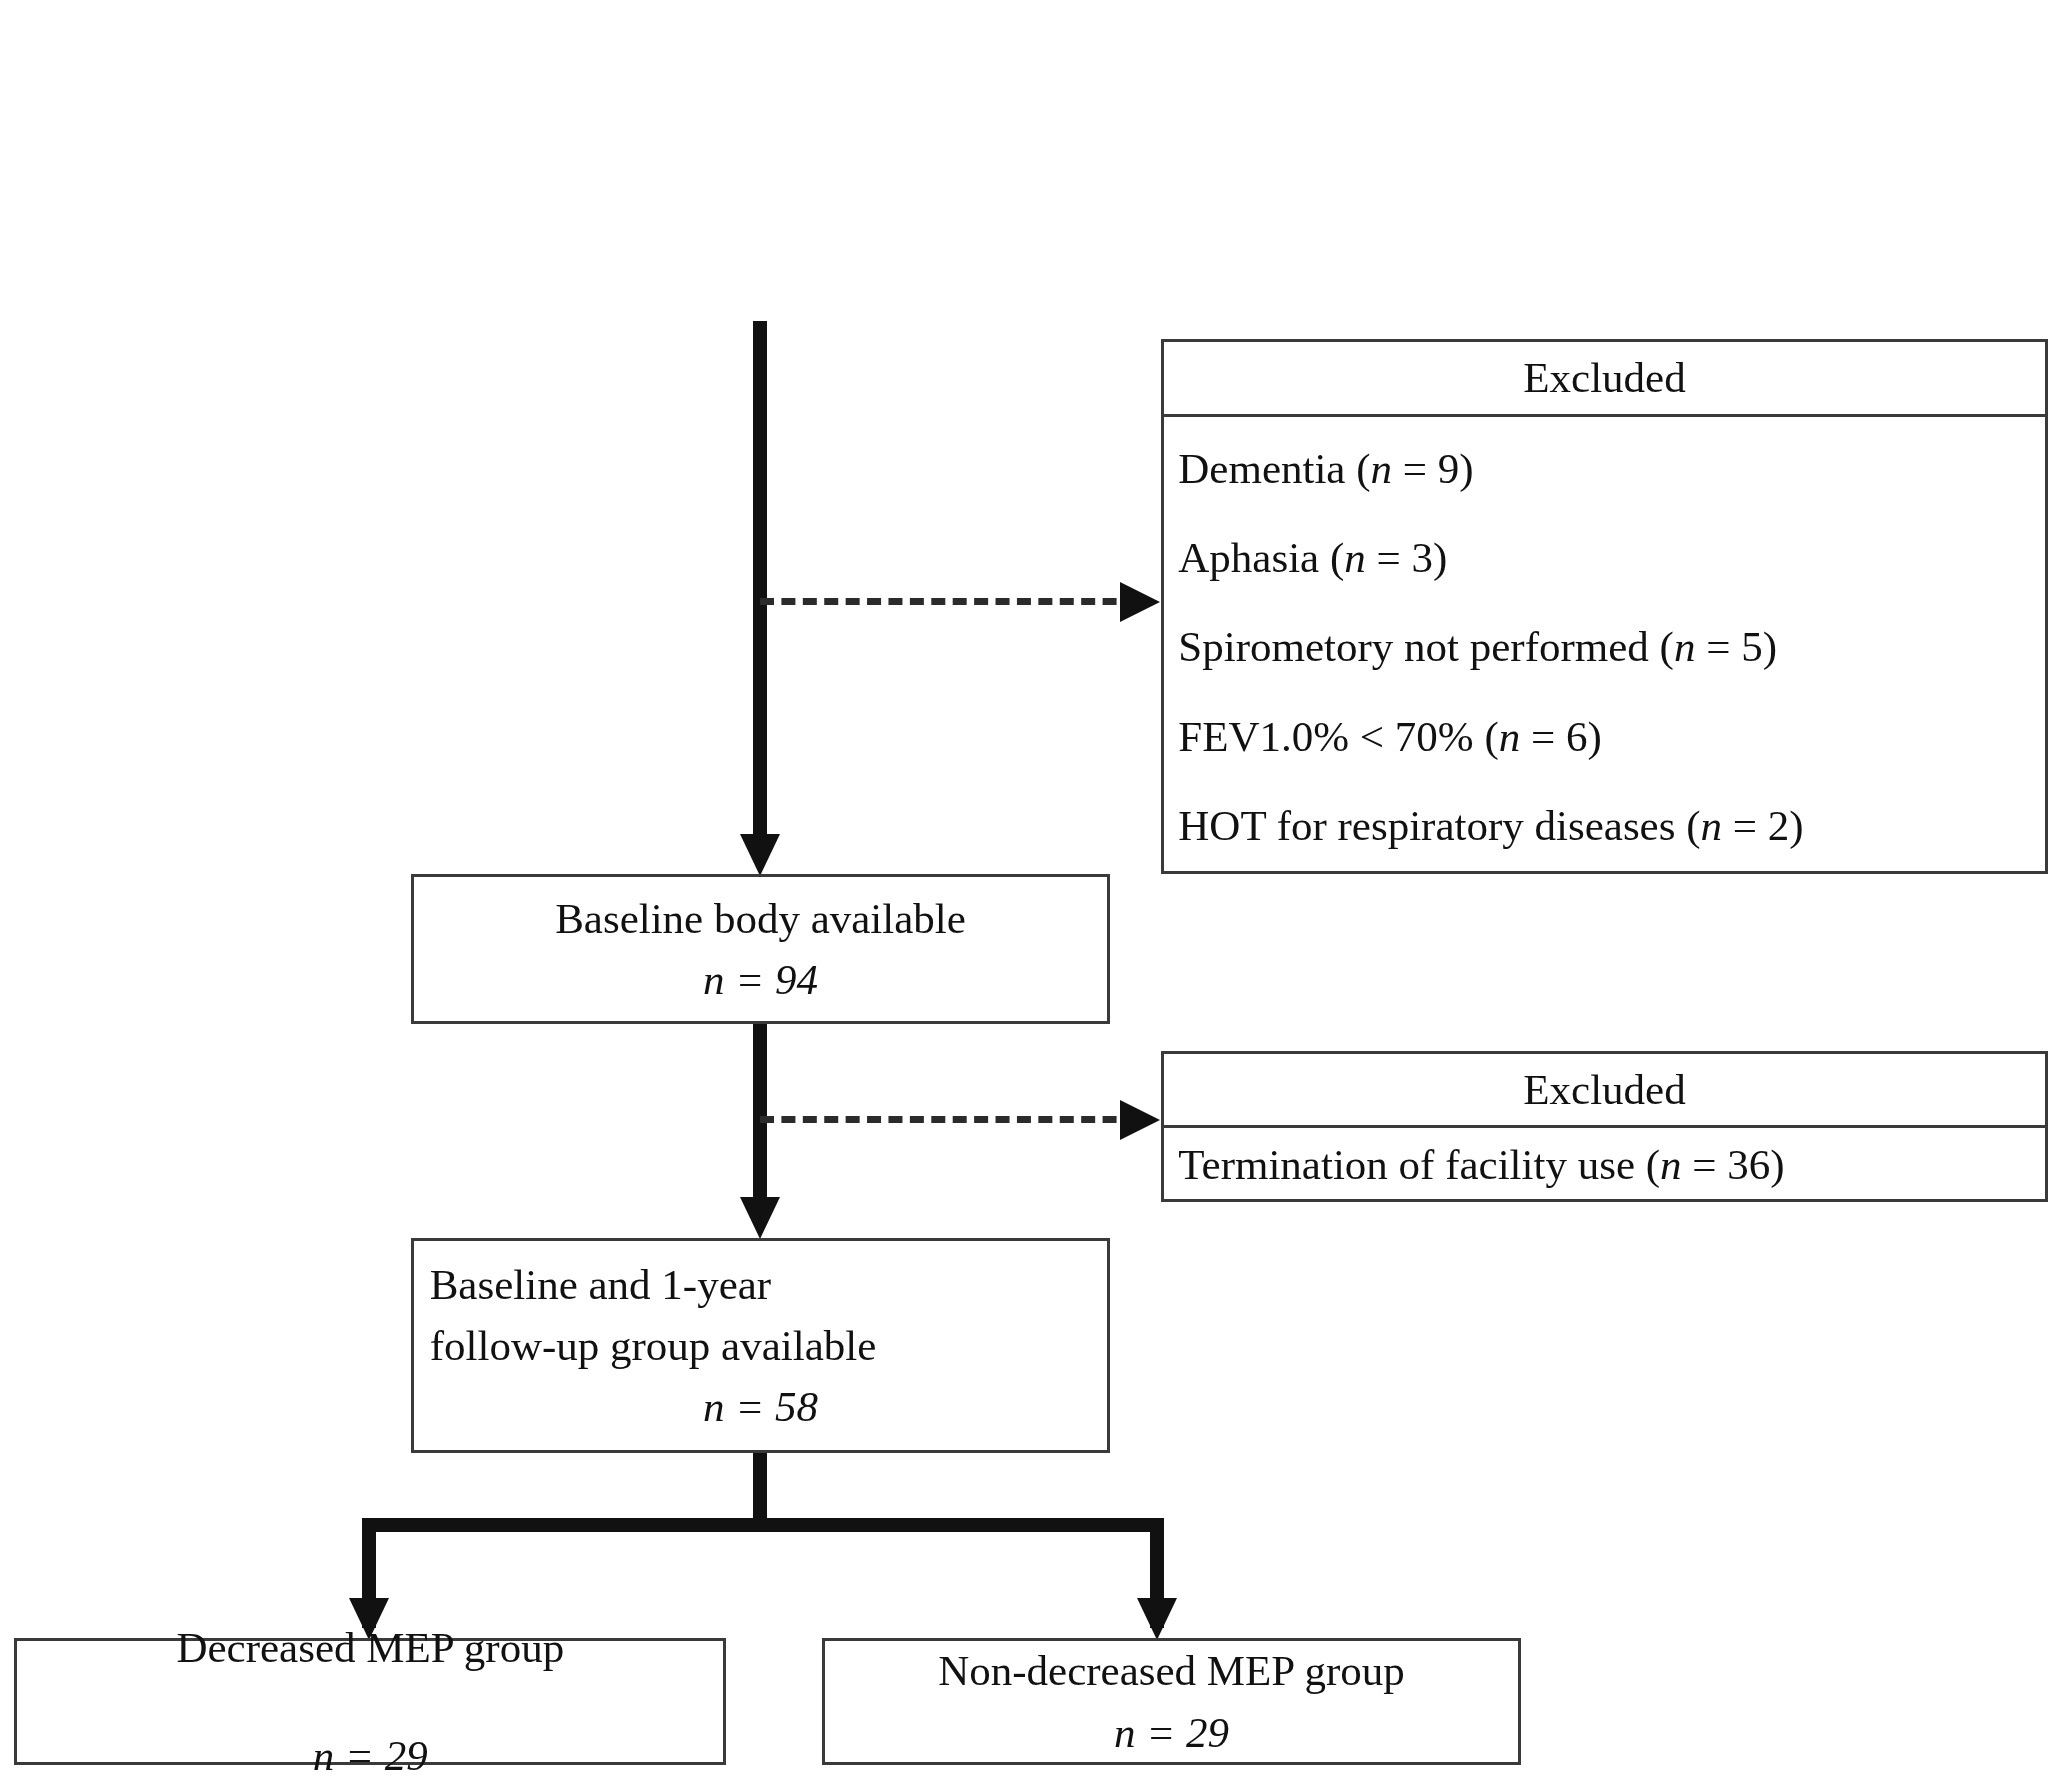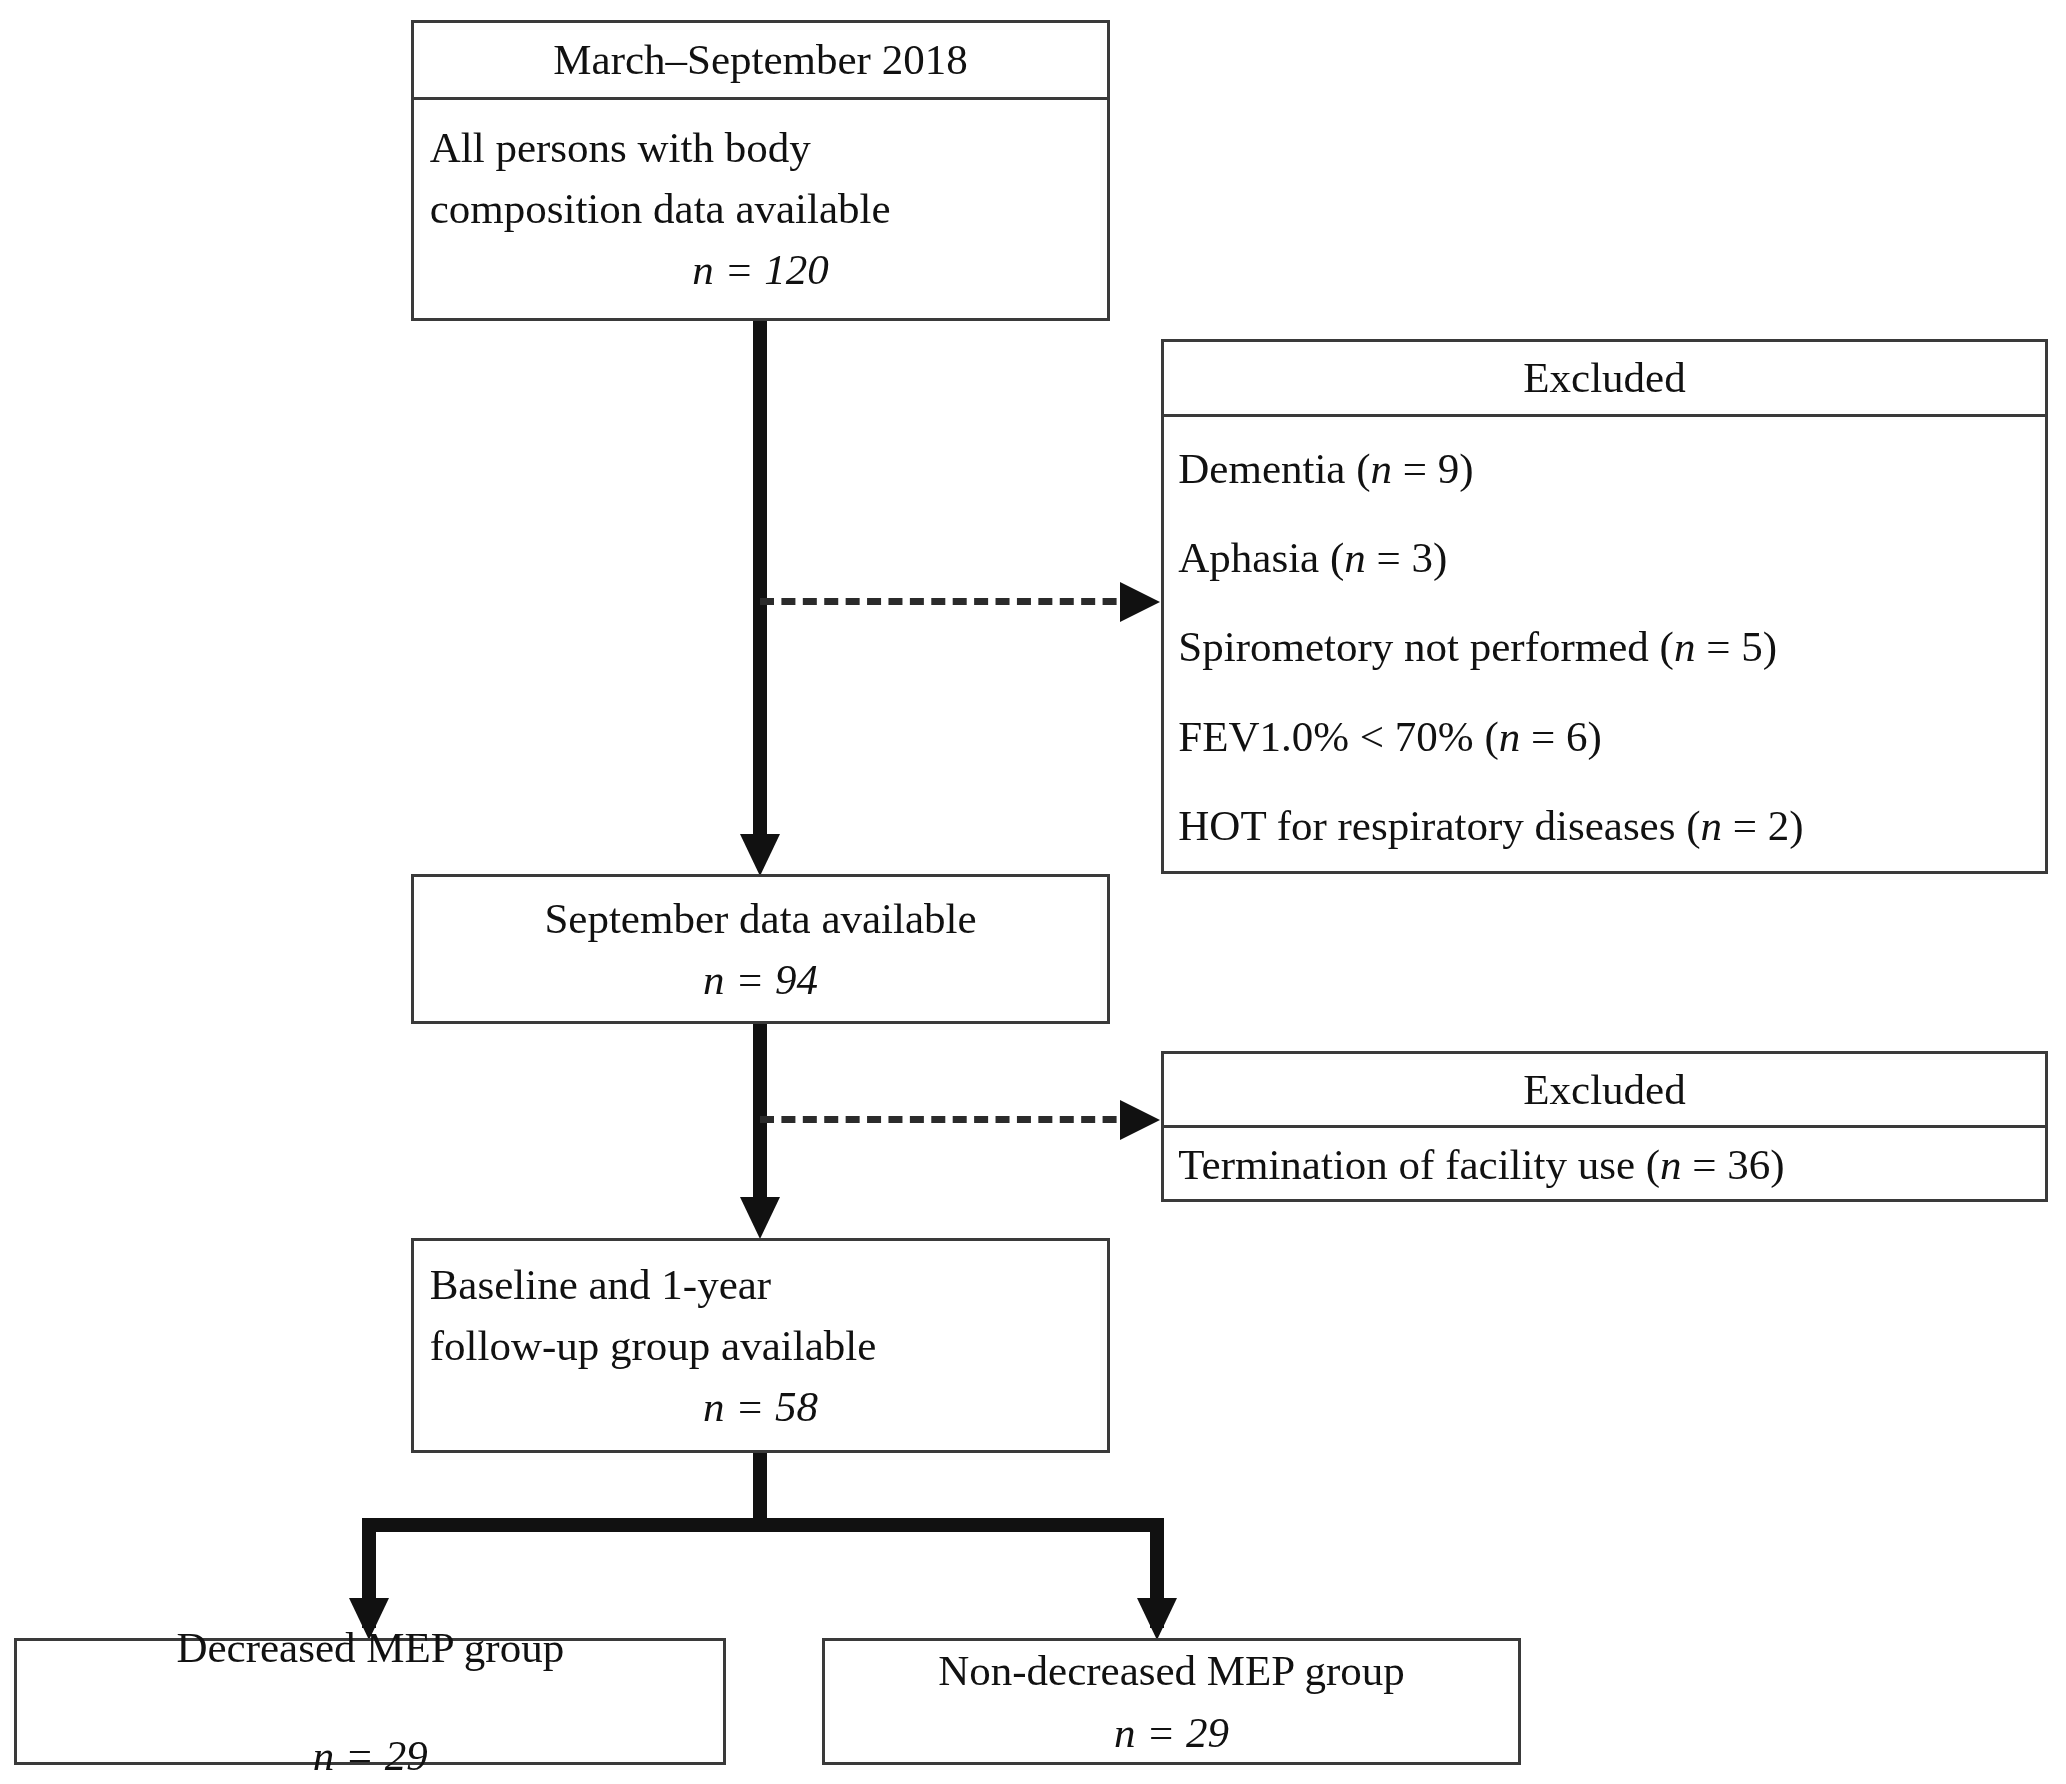--- a/index.html
+++ b/index.html
@@ -54,30 +54,20 @@
     position:absolute;
     height:0;
     border-top:7.2px dashed #2b2b2b;
   }
 </style>
 </head>
 <body>
 
 <div id="root">
 
-  <div class="box" style="left:411px;top:19.6px;width:699px;height:301px;">
-    <div class="hdr" style="height:77px;">
-      <span class="line">March–September 2018</span>
-    </div>
-    <div class="body" style="height:218px;padding:5.2px 15.7px;">
-      <div class="line" style="align-self:flex-start;">All persons with body</div>
-      <div class="line" style="align-self:flex-start;">composition data available</div>
-      <div class="line italic-n" style="align-self:center;"><i>n</i> = 120</div>
-    </div>
-  </div>
 
   <div class="vline" style="left:753px;top:321px;width:14.3px;height:515px;"></div>
   <div class="arrowdown" style="left:740px;top:834px;"></div>
 
   <div class="dashed" style="left:760px;top:598px;width:378px;"></div>
   <div class="arrowright" style="left:1120px;top:582px;"></div>
 
   <div class="box" style="left:1161px;top:339px;width:887px;height:535px;">
     <div class="hdr" style="height:75px;">
       <span class="line">Excluded</span>
@@ -86,21 +76,21 @@
       <div class="line">Dementia (<i>n</i> = 9)</div>
       <div class="line">Aphasia (<i>n</i> = 3)</div>
       <div class="line">Spirometory not performed (<i>n</i> = 5)</div>
       <div class="line">FEV1.0% &lt; 70% (<i>n</i> = 6)</div>
       <div class="line">HOT for respiratory diseases (<i>n</i> = 2)</div>
     </div>
   </div>
 
   <div class="box" style="left:411px;top:874px;width:699px;height:150px;">
     <div class="body" style="height:100%;padding:6.5px 15.7px;">
-      <div class="line">September data available</div>
+      <div class="line">Baseline body available</div>
       <div class="line italic-n"><i>n</i> = 94</div>
     </div>
   </div>
 
   <div class="vline" style="left:753px;top:1024px;width:14.3px;height:176px;"></div>
   <div class="arrowdown" style="left:740px;top:1197px;"></div>
 
   <div class="dashed" style="left:760px;top:1116px;width:378px;"></div>
   <div class="arrowright" style="left:1120px;top:1100px;"></div>
 

